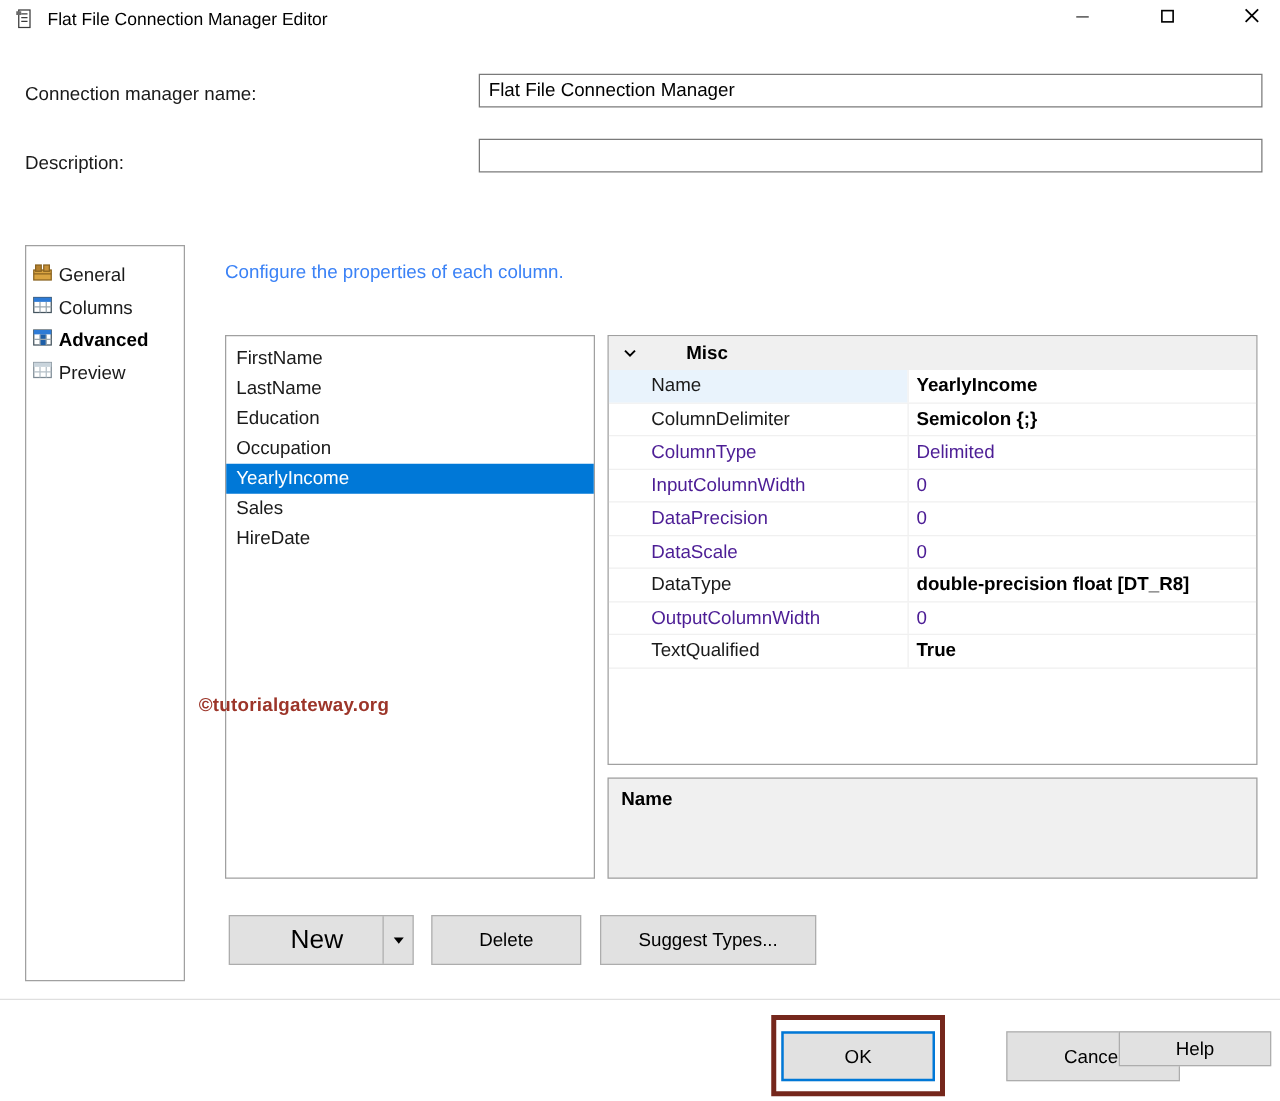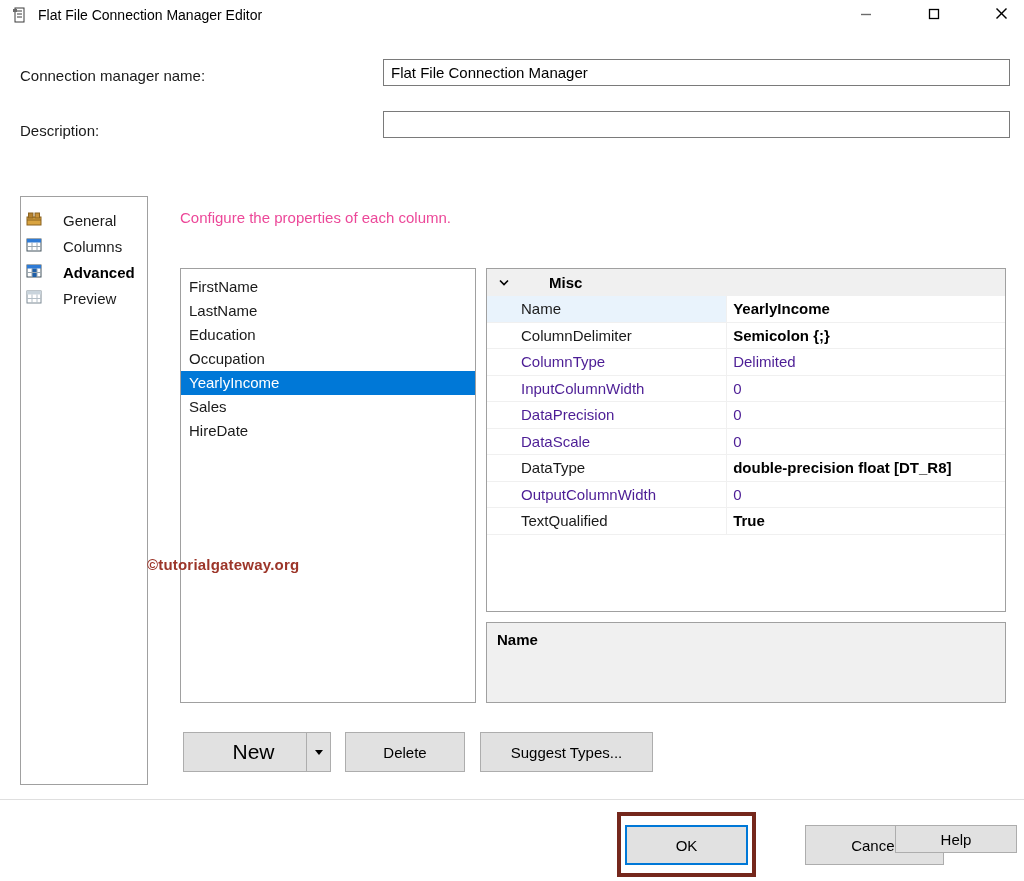--- a/index.html
+++ b/index.html
@@ -20,35 +20,35 @@
 
   
   .field-label { position:absolute; left:20px; font-size:15px; color:#1a1a1a; }
   .text-input { position:absolute; left:383px; width:627px; height:27px;
     border:1px solid #7a7a7a; background:#fff; font-family:inherit;
     font-size:15px; padding:2px 7px; color:#000; outline:none; }
 
   
   .navbox { position:absolute; left:20px; top:196px; width:128px; height:589px;
     background:#fff; border:1px solid #a0a0a0; padding-top:10px; }
-  .nav-item { height:26px; display:flex; align-items:center; gap:21px;
+  .nav-item { height:26px; display:flex; align-items:center; gap:5px;
     padding-left:5px; font-size:15px; color:#1a1a1a; cursor:default; }
   .nav-item.selected .nav-label { font-weight:bold; color:#000; }
   .nav-item svg { flex:0 0 auto; }
 
-  .instruction { position:absolute; left:180px; top:209px; font-size:15px; color:#ec4899; }
+  .instruction { position:absolute; left:180px; top:209px; font-size:15px; color:#3b82f6; }
 
   
   .collist { position:absolute; left:180px; top:268px; width:296px; height:435px;
     background:#fff; border:1px solid #a0a0a0; padding-top:6px; list-style:none; }
   .col-item { height:24px; line-height:24px; padding-left:8px; font-size:15px;
     color:#1a1a1a; cursor:default; }
   .col-item.selected { background:#0078d7; color:#fff; }
 
-  .watermark { position:absolute; left:147px; top:556px; font-size:15px;
+  .watermark { position:absolute; left:159px; top:556px; font-size:15px;
     font-weight:bold; color:#9c3529; letter-spacing:0.2px; }
 
   
   .propgrid { position:absolute; left:486px; top:268px; width:520px; height:344px;
     background:#fff; border:1px solid #a0a0a0; overflow:hidden; }
   .pcat { height:27px; background:#f0f0f0; display:flex; align-items:center;
     font-size:15px; font-weight:bold; color:#000; cursor:default;gap:28px; }
   .pcat .chev { width:34px; display:flex; justify-content:center; align-items:center; }
   .prow { height:26.5px; display:flex; border-bottom:1px solid #f0f0f0;
     font-size:15px; cursor:default; }

